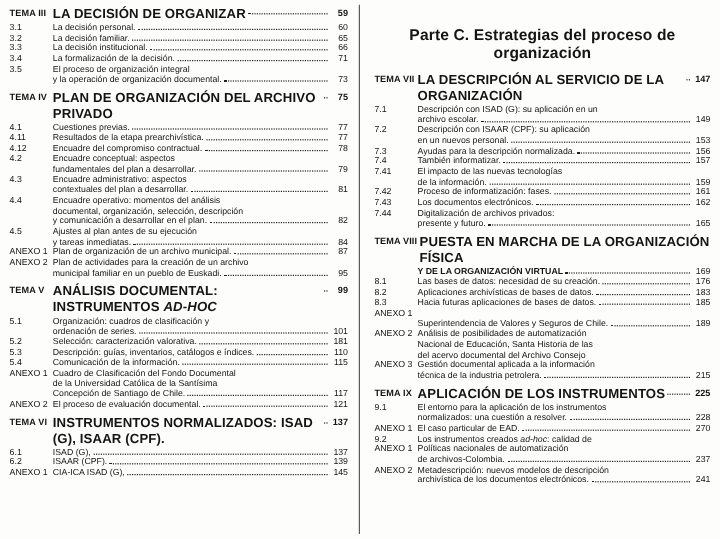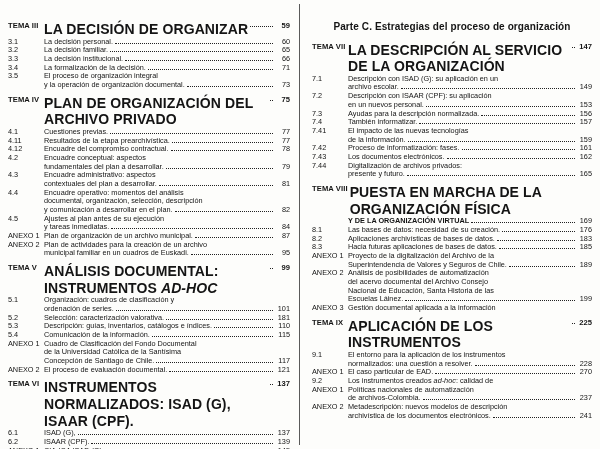--- a/index.html
+++ b/index.html
@@ -7,40 +7,40 @@
     width:600px;height:449px;
     background:#fdfdfb;
     font-family:"Liberation Sans", sans-serif;
     color:#141414;
     overflow:hidden;
   }
   .page{
     position:relative;
     width:600px;height:449px;
     box-sizing:border-box;
-    padding:21px 8px 4px 8px;
+    padding:6px 8px 4px 8px;
     display:flex;
   }
   .col{
     box-sizing:border-box;
     width:50%;
   }
   .col-left{padding-right:10px;}
   .col-right{padding-left:12px;}
   .divider{
     position:absolute;
     left:299px;top:4px;bottom:4px;
     width:1px;background:#5a5a5a;
   }
   .part-title{
-    font-size:10px;
+    font-size:13px;
     font-weight:bold;
     letter-spacing:.1px;
     text-align:center;
-    margin:0 0 9px 0;
+    margin:16px 0 9px 0;
     padding:0 2px;
     line-height:1.15;
   }
   .row{
     display:flex;
     align-items:flex-start;
     line-height:1.19;
     font-size:7.3px;
   }
   .num{
@@ -65,21 +65,21 @@
     margin:0 2px 2.2px 2px;
     min-width:3px;
     height:5px;
   }
   .pg{
     flex:0 0 auto;
     text-align:right;
     width:15px;
   }
   .head .num{font-weight:bold;font-size:7.6px;letter-spacing:.1px;}
-  .head .txt{font-weight:bold;font-size:14px;letter-spacing:.1px;}
+  .head .txt{font-weight:bold;font-size:11px;letter-spacing:.1px;}
   .head .pg{font-weight:bold;font-size:7.6px;}
   .cont{
     display:flex;
     line-height:1.19;
     font-size:7.3px;
     align-items:flex-end;
   }
   .cont .num{flex:0 0 34px;}
   .cont .body{flex:1 1 auto;}
   .ital{font-style:italic;}
@@ -252,21 +252,21 @@
         </div>
         <div class="row">
           <div class="num">ANEXO 2</div>
           <div class="body">
             <div class="txt">Plan de actividades para la creación de un archivo</div>
           </div>
         </div>
         <div class="cont">
           <div class="num"></div>
           <div class="body">
-            <div class="txt">municipal familiar en un cuadros de Euskadi.</div>
+            <div class="txt">municipal familiar en un pueblo de Euskadi.</div>
             <div class="dots"></div>
             <div class="pg">95</div>
           </div>
         </div>
         <div class="gap"></div>
         <div class="row head">
           <div class="num">TEMA V</div>
           <div class="body">
             <div class="txt">ANÁLISIS DOCUMENTAL: INSTRUMENTOS <span class="ital">AD-HOC</span></div>
             <div class="dots"></div>
@@ -508,66 +508,63 @@
         <div class="row">
           <div class="num">8.3</div>
           <div class="body">
             <div class="txt">Hacia futuras aplicaciones de bases de datos.</div>
             <div class="dots"></div>
             <div class="pg">185</div>
           </div>
         </div>
         <div class="row">
           <div class="num">ANEXO 1</div>
-          <div class="body">
-            <div class="txt">Proyecto de la digitalización del Archivo de la</div>
-          </div>
         </div>
         <div class="cont">
           <div class="num"></div>
           <div class="body">
             <div class="txt">Superintendencia de Valores y Seguros de Chile.</div>
             <div class="dots"></div>
             <div class="pg">189</div>
           </div>
         </div>
         <div class="row">
           <div class="num">ANEXO 2</div>
           <div class="body">
             <div class="txt">Análisis de posibilidades de automatización</div>
           </div>
         </div>
         <div class="cont">
           <div class="num"></div>
           <div class="body">
+            <div class="txt">Nacional de Educación, Santa Historia de las</div>
+          </div>
+        </div>
+        <div class="cont">
+          <div class="num"></div>
+          <div class="body">
             <div class="txt">del acervo documental del Archivo Consejo</div>
           </div>
         </div>
         <div class="cont">
           <div class="num"></div>
-          <div class="body">
-            <div class="txt">Nacional de Educación, Santa Historia de las</div>
-          </div>
-        </div>
-        <div class="cont">
-          <div class="num"></div>
-          <div class="body">
-            <div class="txt">Escuelas Láinez.</div>
-            <div class="dots"></div>
-            <div class="pg">199</div>
-          </div>
         </div>
         <div class="row">
           <div class="num">ANEXO 3</div>
           <div class="body">
             <div class="txt">Gestión documental aplicada a la información</div>
           </div>
         </div>
         <div class="cont">
           <div class="num"></div>
+          <div class="body">
+            <div class="txt">técnica de la industria petrolera.</div>
+            <div class="dots"></div>
+            <div class="pg">215</div>
+          </div>
         </div>
         <div class="gap"></div>
         <div class="row head">
           <div class="num">TEMA IX</div>
           <div class="body">
             <div class="txt">APLICACIÓN DE LOS INSTRUMENTOS</div>
             <div class="dots"></div>
             <div class="pg">225</div>
           </div>
         </div>

